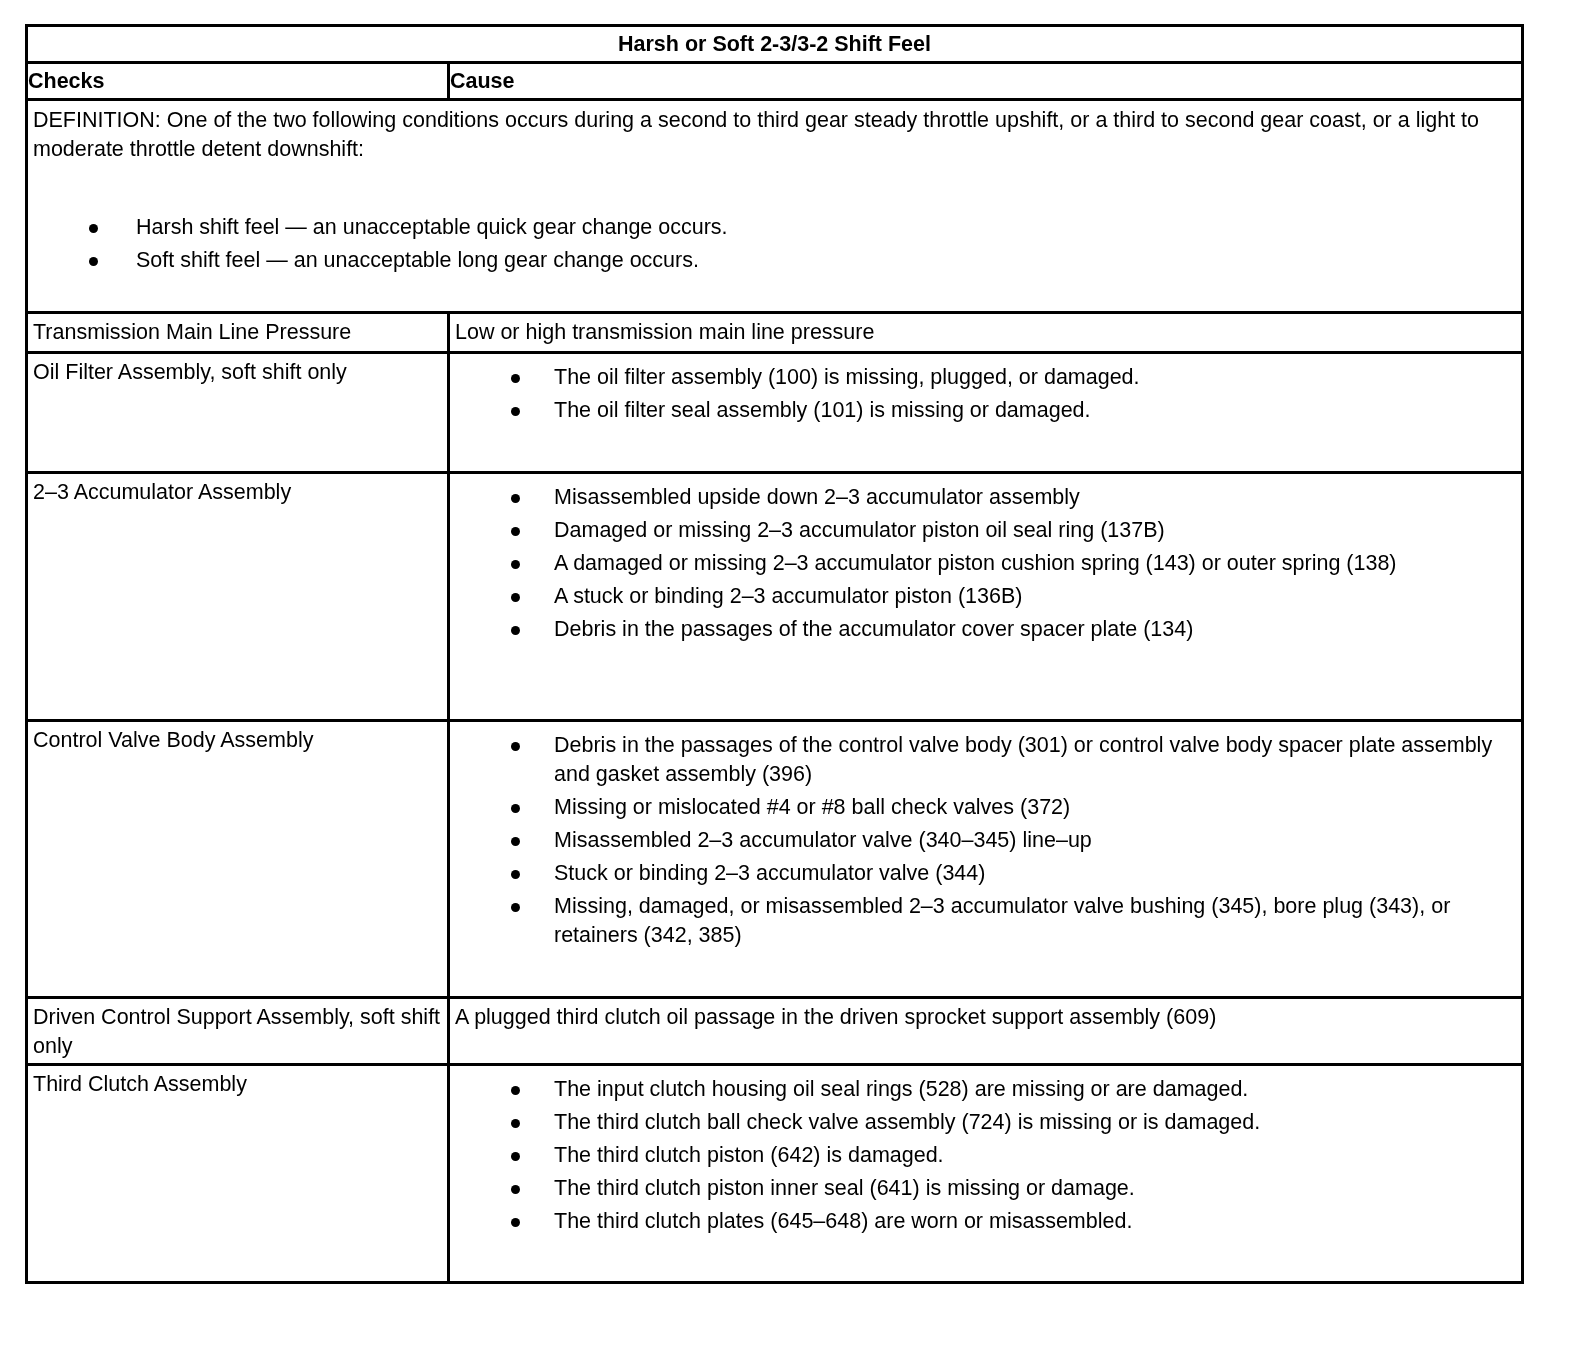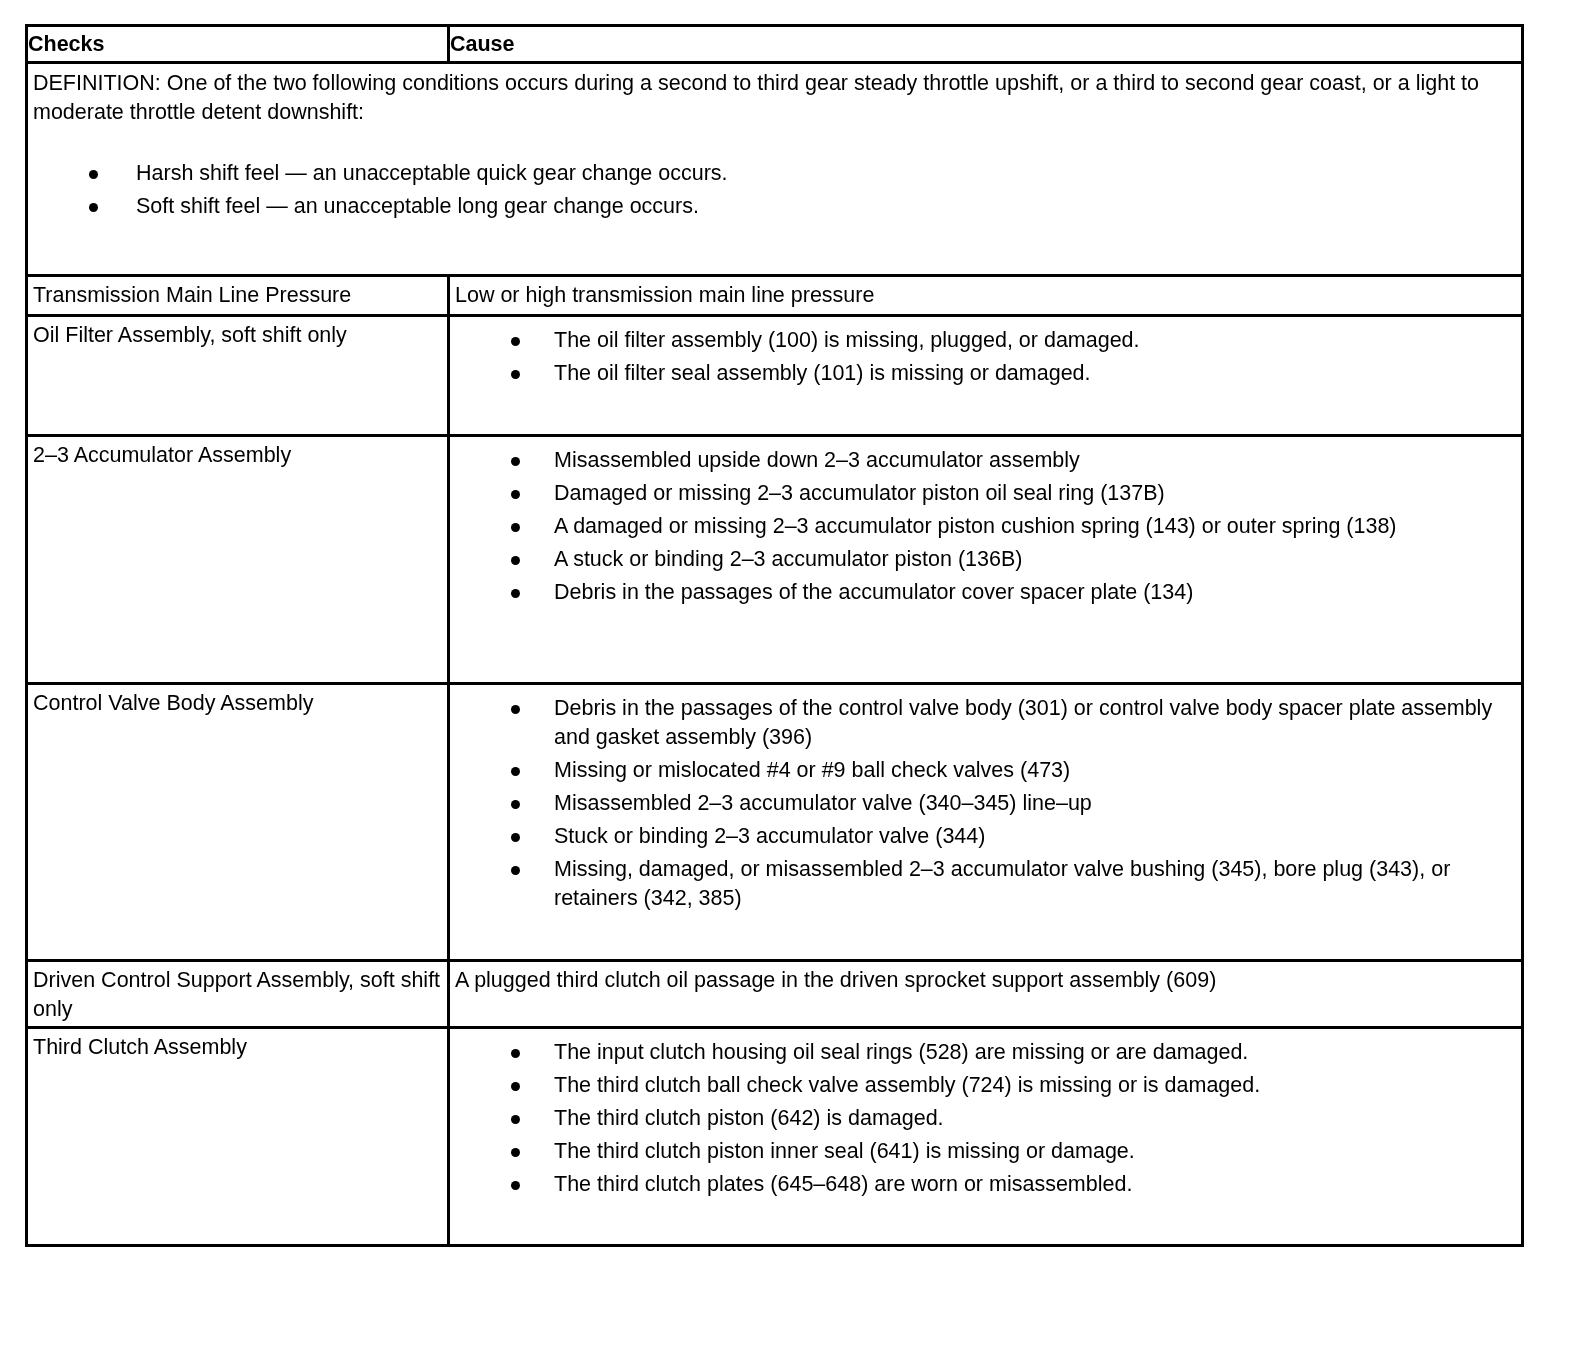--- a/index.html
+++ b/index.html
@@ -49,21 +49,21 @@
     .def-cell {
       height: 205px;
       padding: 5px 6px 0 5px !important;
     }
     .def-text {
       margin: 0;
       padding: 0;
     }
     ul.def-list {
       list-style: none;
-      margin: 32px 0 0 0;
+      margin: 49px 0 0 0;
       padding: 0;
     }
     ul.def-list li {
       position: relative;
       padding-left: 103px;
       margin-bottom: 4px;
     }
     ul.def-list li .bullet {
       position: absolute;
       left: 56px;
@@ -115,20 +115,23 @@
 </head>
 <body>
 
 <table class="diag">
   <colgroup>
     <col class="c-checks">
     <col class="c-cause">
   </colgroup>
   <tbody>
     <tr>
+      <td colspan="2" class="title-cell">Harsh or Soft 2-3/3-2 Shift Feel</td>
+    </tr>
+    <tr>
       <td class="hdr-cell">Checks</td>
       <td class="hdr-cell">Cause</td>
     </tr>
     <tr>
       <td colspan="2" class="def-cell">
         <p class="def-text">DEFINITION: One of the two following conditions occurs during a second to third gear steady throttle upshift, or a third to second gear coast, or a light to moderate throttle detent downshift:</p>
         <ul class="def-list">
           <li><span class="bullet"></span><span>Harsh shift feel — an unacceptable quick gear change occurs.</span></li>
           <li><span class="bullet"></span><span>Soft shift feel — an unacceptable long gear change occurs.</span></li>
         </ul>
@@ -162,21 +165,21 @@
           <li><span class="bullet"></span><span>Debris in the passages of the accumulator cover spacer plate (134)</span></li>
         </ul>
       </td>
     </tr>
 
     <tr class="r-cvb">
       <td class="check-cell">Control Valve Body Assembly</td>
       <td class="cause-list-cell">
         <ul class="cause-list">
           <li><span class="bullet"></span><span>Debris in the passages of the control valve body (301) or control valve body spacer plate assembly and gasket assembly (396)</span></li>
-          <li><span class="bullet"></span><span>Missing or mislocated #4 or #9 ball check valves (473)</span></li>
+          <li><span class="bullet"></span><span>Missing or mislocated #4 or #8 ball check valves (372)</span></li>
           <li><span class="bullet"></span><span>Misassembled 2–3 accumulator valve (340–345) line–up</span></li>
           <li><span class="bullet"></span><span>Stuck or binding 2–3 accumulator valve (344)</span></li>
           <li><span class="bullet"></span><span>Missing, damaged, or misassembled 2–3 accumulator valve bushing (345), bore plug (343), or retainers (342, 385)</span></li>
         </ul>
       </td>
     </tr>
 
     <tr class="r-dss">
       <td class="check-cell">Driven Control Support Assembly, soft shift only</td>
       <td class="cause-plain">A plugged third clutch oil passage in the driven sprocket support assembly (609)</td>

